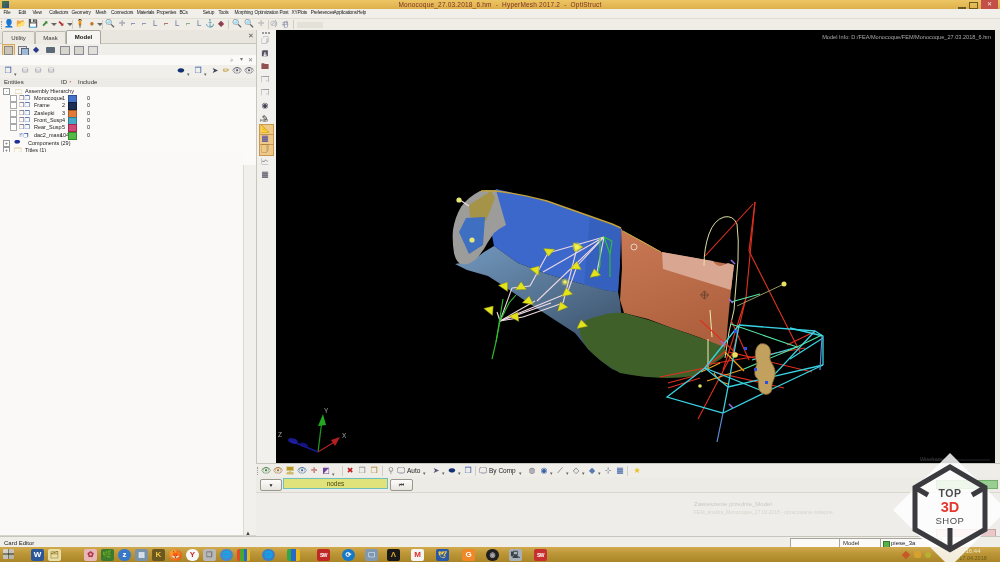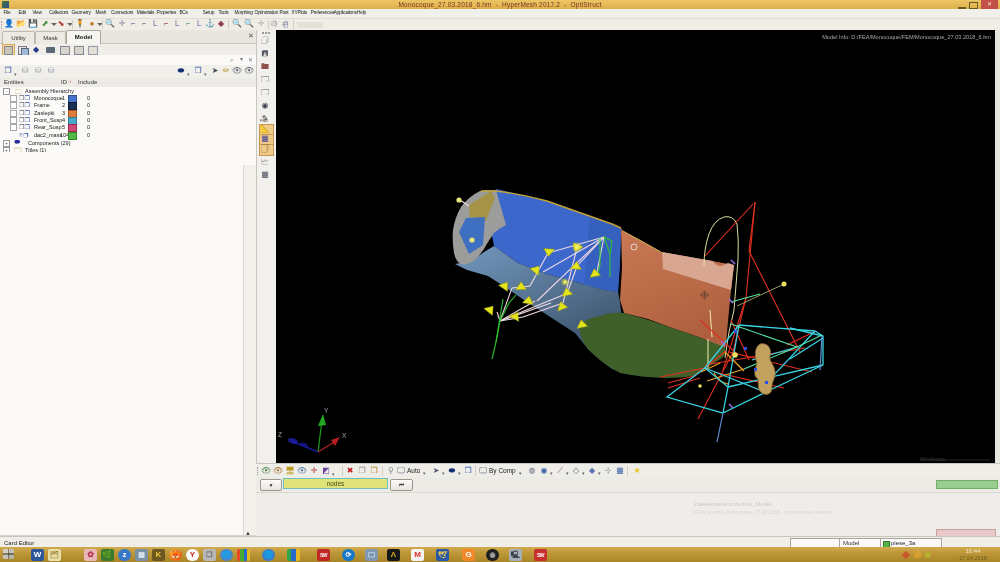--- a/index.html
+++ b/index.html
@@ -456,13 +456,27 @@
 <div class="tbi" style="left:462px;top:2px;background:#F08828;color:#fff;font-size:8px;">G</div>
 <div class="tbi" style="left:486px;top:2px;background:#202020;border-radius:7px;color:#A8A8A8;font-size:7px;">◉</div>
 <div class="tbi" style="left:509px;top:2px;background:#A8B0B8;color:#384048;font-size:7px;">🖳</div>
 <div class="tbi" style="left:534px;top:2px;background:#C83030;color:#fff;font-size:5px;letter-spacing:-0.5px;">SW</div>
 <div style="left:903px;top:5px;width:6px;height:6px;background:#C85828;transform:rotate(45deg);"></div>
 <div style="left:914px;top:4px;width:7px;height:7px;background:#D8A030;border-radius:2px;"></div>
 <div style="left:925px;top:5px;width:6px;height:6px;background:#B8B030;border-radius:3px;"></div>
 <div style="left:953px;top:1px;width:40px;font-size:6px;color:#F0E8C8;text-align:center;">16:44</div>
 <div style="left:950px;top:8px;width:46px;font-size:5.5px;color:#6A5A18;text-align:center;">17.04.2018</div>
 </div>
+<div id="logo" style="left:880px;top:448px;width:120px;height:114px;">
+<svg width="120" height="114" viewBox="880 448 120 114">
+<polygon points="950,453 1007,510 950,567 893,510" fill="#FFFFFF" opacity="0.84"></polygon>
+<g fill="none" stroke="#3B3B3F" stroke-width="5" stroke-linejoin="miter">
+<path d="M950,467 L985,487.5 L985,529.5 L950,549.5 L915,529.5 L915,487.5 Z"></path>
+<path d="M915,487.5 L928,495"></path>
+<path d="M985,487.5 L972,495"></path>
+<path d="M950,549.5 L950,528"></path>
+</g>
+<text x="950" y="497" text-anchor="middle" fill="#4A4A4E" font-size="10.5" font-weight="bold" font-family="Liberation Sans" letter-spacing="0.5">TOP</text>
+<text x="950" y="512" text-anchor="middle" fill="#E2382E" font-size="14.5" font-weight="bold" font-family="Liberation Sans">3D</text>
+<text x="950" y="524" text-anchor="middle" fill="#4A4A4E" font-size="9.5" font-family="Liberation Sans" letter-spacing="0.5">SHOP</text>
+</svg>
+</div>
 </div>
 
 </body></html>

